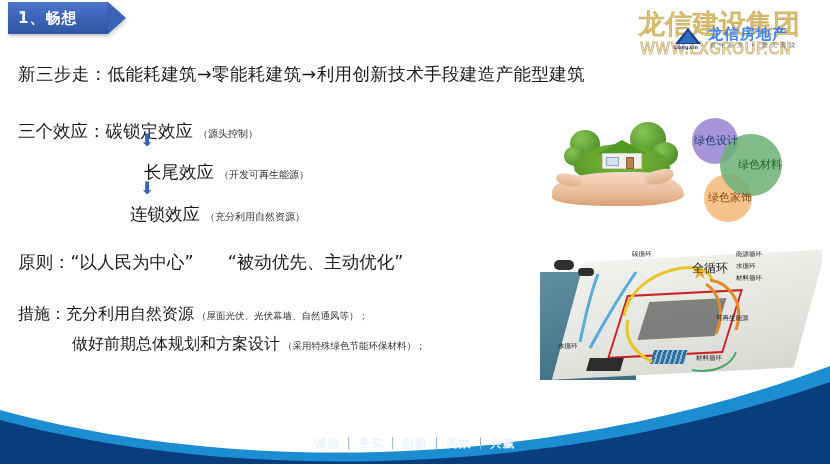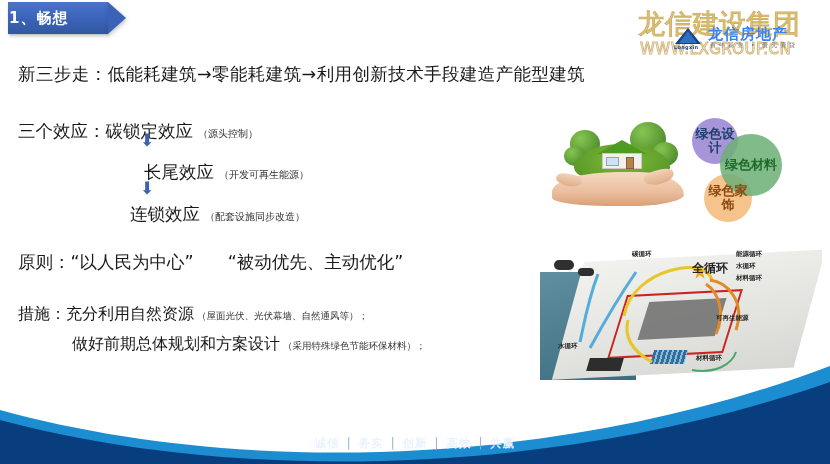--- a/index.html
+++ b/index.html
@@ -13,21 +13,21 @@
 
   
   .section-tab{
     position:absolute;left:8px;top:2px;height:32px;width:100px;
     background:linear-gradient(180deg,#4a74c9 0%,#3a63b8 55%,#32589f 100%);
     display:flex;align-items:center;
     box-shadow:1px 2px 3px rgba(0,0,0,.25);
   }
   .section-tab .label{
     color:#ffffff;font-size:15px;font-weight:bold;
-    padding-left:1px;letter-spacing:1px;white-space:nowrap;
+    padding-left:10px;letter-spacing:1px;white-space:nowrap;
   }
   .section-tab-arrow{
     position:absolute;left:108px;top:2px;width:0;height:0;
     border-top:16px solid transparent;border-bottom:16px solid transparent;
     border-left:18px solid #3a63b8;
     filter:drop-shadow(1px 2px 2px rgba(0,0,0,.22));
   }
 
   
   .watermark{
@@ -114,22 +114,22 @@
   .hand{
     position:absolute;left:4px;top:56px;width:132px;height:34px;
     background:linear-gradient(180deg,#f6d9c3 0%,#eabd9d 60%,#d9a077 100%);
     border-radius:60% 40% 50% 50%/70% 80% 40% 30%;
   }
   .finger{position:absolute;background:linear-gradient(180deg,#f3d2b9,#dfae88);border-radius:40% 40% 50% 50%;}
   .f1{left:96px;top:54px;width:30px;height:14px;transform:rotate(-14deg);}
   .f2{left:8px;top:58px;width:26px;height:12px;transform:rotate(10deg);}
 
   .circles{position:absolute;left:146px;top:0px;width:136px;height:112px;}
-  .circ{position:absolute;border-radius:50%;display:flex;align-items:center;justify-content:center;
-        font-size:13px;color:#1f6b2a;font-weight:bold;text-align:center;line-height:1.1;}
+  .circ{position:absolute;border-radius:50%;display:flex;align-items:center;justify-content:flex-end;
+        font-size:11px;color:#1f6b2a;font-weight:normal;text-align:center;line-height:1.1;}
   .c-design{left:6px;top:6px;width:46px;height:46px;background:rgba(150,130,210,.85);color:#20406d;}
   .c-material{left:34px;top:22px;width:62px;height:62px;background:rgba(108,175,118,.85);}
   .c-decor{left:18px;top:62px;width:48px;height:48px;background:rgba(246,184,121,.85);color:#8a4a12;}
   .c-construct{left:56px;top:64px;width:48px;height:48px;background:rgba(246,220,106,.85);color:#1f6b2a;}
   .c-lbl{position:relative;z-index:3;}
 
   
   .img2{position:absolute;left:540px;top:238px;width:282px;height:142px;background:#fff;overflow:hidden;}
   .i2-water{position:absolute;left:0;top:34px;width:96px;height:108px;background:linear-gradient(160deg,#5f8fa0,#3c6d80);}
   .i2-ground{position:absolute;left:44px;top:24px;width:238px;height:118px;
@@ -137,21 +137,21 @@
     transform:skewX(-18deg) rotate(-3deg);transform-origin:left top;}
   .i2-plot{position:absolute;left:104px;top:62px;width:76px;height:38px;background:#6c6c6c;
     transform:skewX(-20deg) rotate(-3deg);opacity:.85;}
   .i2-redbox{position:absolute;left:78px;top:54px;width:110px;height:60px;border:2px solid #cc2222;
     transform:skewX(-20deg) rotate(-3deg);}
   .i2-cloud{position:absolute;left:14px;top:22px;width:20px;height:10px;background:#2f2f2f;border-radius:8px;}
   .i2-cloud2{position:absolute;left:38px;top:30px;width:16px;height:8px;background:#2f2f2f;border-radius:7px;}
   .i2-sun{position:absolute;left:152px;top:26px;width:16px;height:16px;background:#f2a32a;
     clip-path:polygon(50% 0,61% 35%,98% 35%,68% 57%,79% 92%,50% 70%,21% 92%,32% 57%,2% 35%,39% 35%);}
   .i2svg{position:absolute;left:0;top:0;width:282px;height:142px;}
-  .i2lbl{position:absolute;font-size:6.5px;color:#222;white-space:nowrap;font-weight:bold;}
+  .i2lbl{position:absolute;font-size:6.5px;color:#222;white-space:nowrap;font-weight:normal;}
   .lb-carbon{left:92px;top:12px;}
   .lb-full{left:152px;top:22px;font-size:12px;}
   .lb-energy{left:196px;top:12px;}
   .lb-watercyc{left:196px;top:24px;}
   .lb-matcyc{left:196px;top:36px;}
   .lb-renew{left:176px;top:76px;text-align:center;}
   .lb-water{left:18px;top:104px;}
   .lb-mat{left:156px;top:116px;}
   .i2-panel{position:absolute;left:112px;top:112px;width:34px;height:14px;
     background:repeating-linear-gradient(90deg,#2f6f9e 0 3px,#8fb9d6 3px 5px);transform:skewX(-16deg);}
@@ -201,21 +201,21 @@
 
     <div class="arrow arrow1">⬇</div>
 
     <div class="line effect2">
       <span>长尾效应</span><span class="note">（开发可再生能源）</span>
     </div>
 
     <div class="arrow arrow2">⬇</div>
 
     <div class="line effect3">
-      <span>连锁效应</span><span class="note">（配套设施同步改造）</span>
+      <span>连锁效应</span><span class="note">（充分利用自然资源）</span>
     </div>
 
     <div class="line line4">
       <span>原则：</span><span>“以人民为中心”</span><span class="gap"></span><span>“被动优先、主动优化”</span>
     </div>
 
     <div class="line line5">
       <span>措施：</span><span>充分利用自然资源</span><span class="note">（屋面光伏、光伏幕墙、自然通风等）；</span>
     </div>
 

